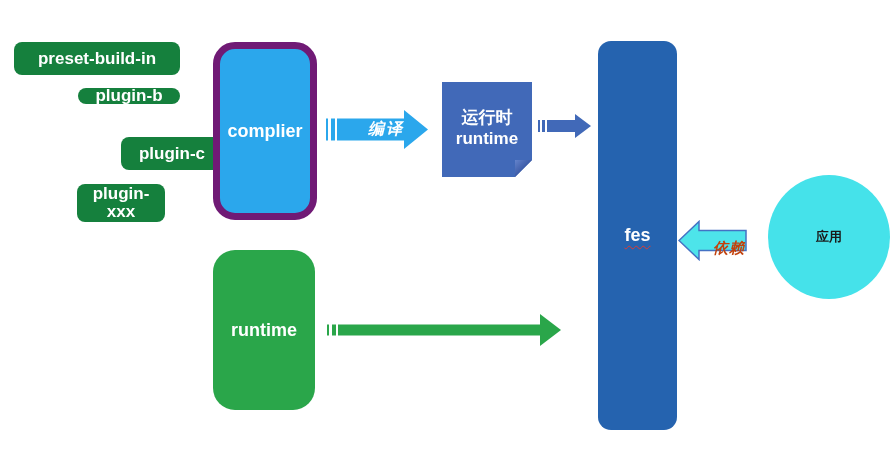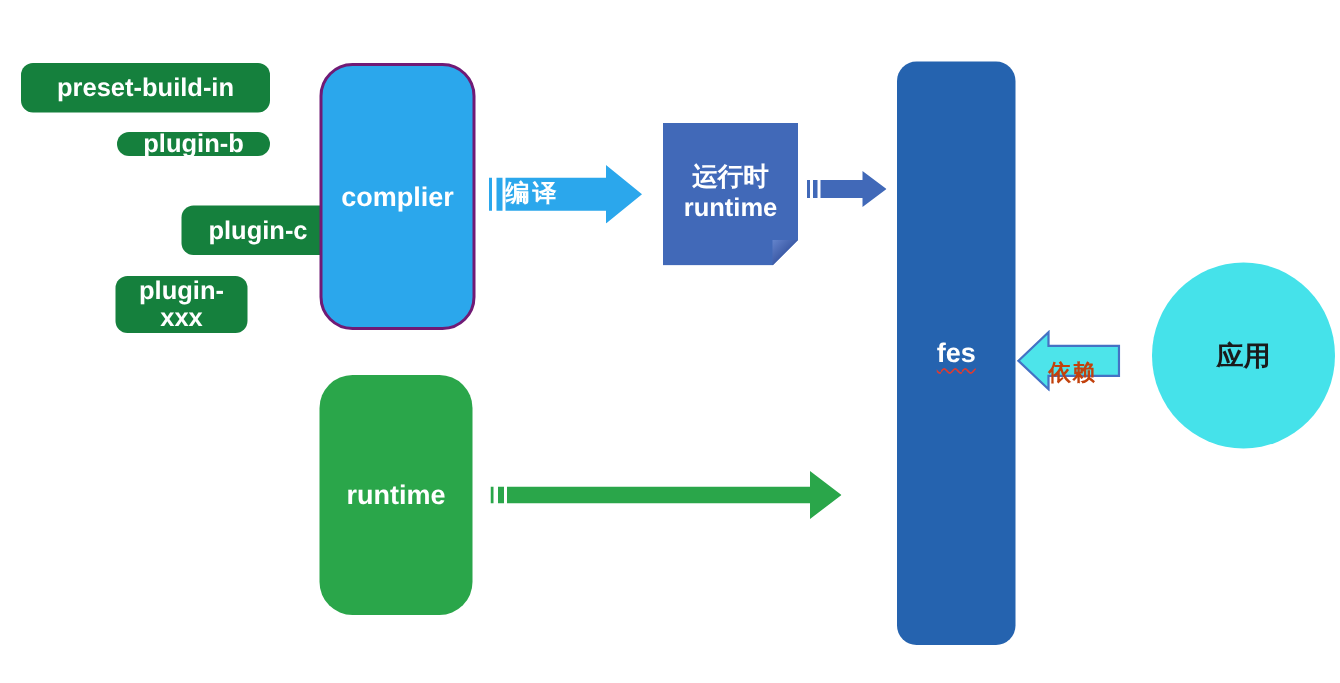--- a/index.html
+++ b/index.html
@@ -15,21 +15,21 @@
   }
   .pill-1 { left:14px;  top:42px;  width:166px; height:33px; }
   .pill-2 { left:78px;  top:88px;  width:102px; height:16px; }
   .pill-3 { left:78px;  top:137px; width:102px; height:33px;margin-left:43px; }
   .pill-4 { left:77px;  top:184px; width:88px; height:38px; line-height:18px; }
   .pill-4 .pill-label { display:inline-block; max-width:80px; overflow-wrap:break-word; }
 
   .node { position:absolute; display:flex; align-items:center; justify-content:center; color:#ffffff; }
   .box-complier {
     left:213px; top:42px; width:104px; height:178px;
-    background:#2BA7EC; border:2px solid #701a75; border-radius:22px;
+    background:#2BA7EC; border:7px solid #701a75; border-radius:22px;
     font-size:18px; font-weight:600;
   }
   .box-runtime {
     left:213px; top:250px; width:102px; height:160px;
     background:#2AA64A; border-radius:22px; font-size:18px; font-weight:600;
   }
   .box-plugins {
     left:442px; top:82px; width:90px; height:95px;
     background:#4169B8;
     clip-path: polygon(0 0, 100% 0, 100% calc(100% - 17px), calc(100% - 17px) 100%, 0 100%);
@@ -47,26 +47,26 @@
   .fes-label {
     text-decoration-line: underline;
     text-decoration-style: wavy;
     text-decoration-color: #e03a2f;
     text-decoration-thickness: 1px;
     text-underline-offset: 4px;
   }
   .ellipse-app {
     left:768px; top:175px; width:122px; height:124px;
     background:#45E2EA; border-radius:50%;
-    color:#1a1a1a; font-size:18px; font-weight:600;
+    color:#1a1a1a; font-size:13px; font-weight:600;
   }
   .arrow-svg { position:absolute; display:block; }
   .arrow-label {
-    position:absolute; display:flex; align-items:center; justify-content:flex-start;
-    pointer-events:none; font-weight:bold;
+    position:absolute; display:flex; align-items:center; justify-content:flex-end;
+    pointer-events:none; font-weight:bold;font-style:italic;
   }
   .compile-label { left:337px; top:118px; width:67px; height:22px; color:#ffffff; font-size:16px; letter-spacing:2px; }
   .depends-label { left:699px; top:230px; width:46px; height:37px; color:#c2410c; font-size:15px; font-weight:600; letter-spacing:1px; }
 </style>
 </head>
 <body>
 
 <div class="canvas">
 
   <div class="pill pill-1">

